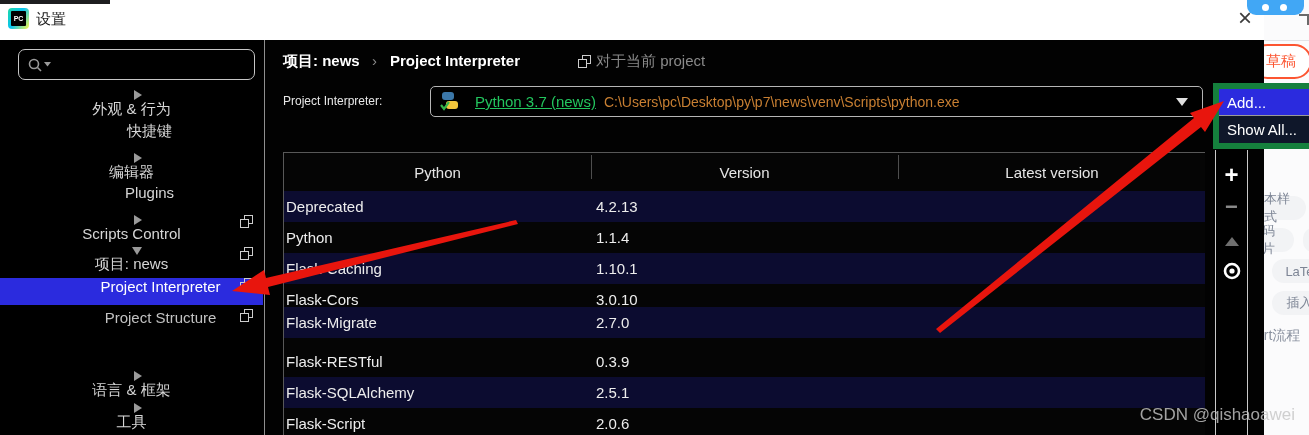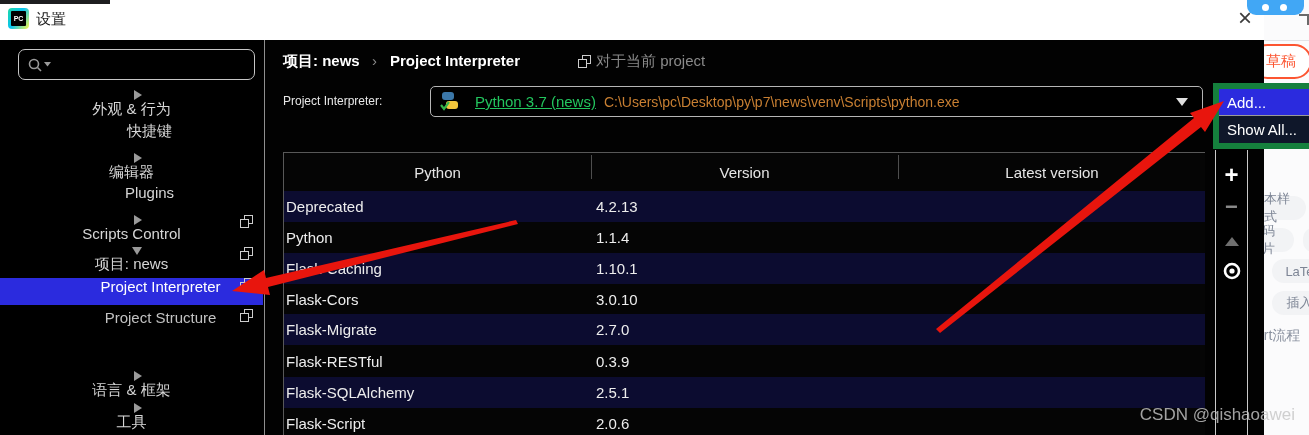--- a/index.html
+++ b/index.html
@@ -223,21 +223,21 @@
           <span class="c-ver">1.1.4</span>
         </div>
         <div class="trow navy" style="top:100px">
           <span class="c-pkg">Flask-Caching</span>
           <span class="c-ver">1.10.1</span>
         </div>
         <div class="trow" style="top:131px">
           <span class="c-pkg">Flask-Cors</span>
           <span class="c-ver">3.0.10</span>
         </div>
-        <div class="trow navy" style="top:161px">
+        <div class="trow navy" style="top:154px">
           <span class="c-pkg">Flask-Migrate</span>
           <span class="c-ver">2.7.0</span>
         </div>
         <div class="trow" style="top:193px">
           <span class="c-pkg">Flask-RESTful</span>
           <span class="c-ver">0.3.9</span>
         </div>
         <div class="trow navy" style="top:224px">
           <span class="c-pkg">Flask-SQLAlchemy</span>
           <span class="c-ver">2.5.1</span>

